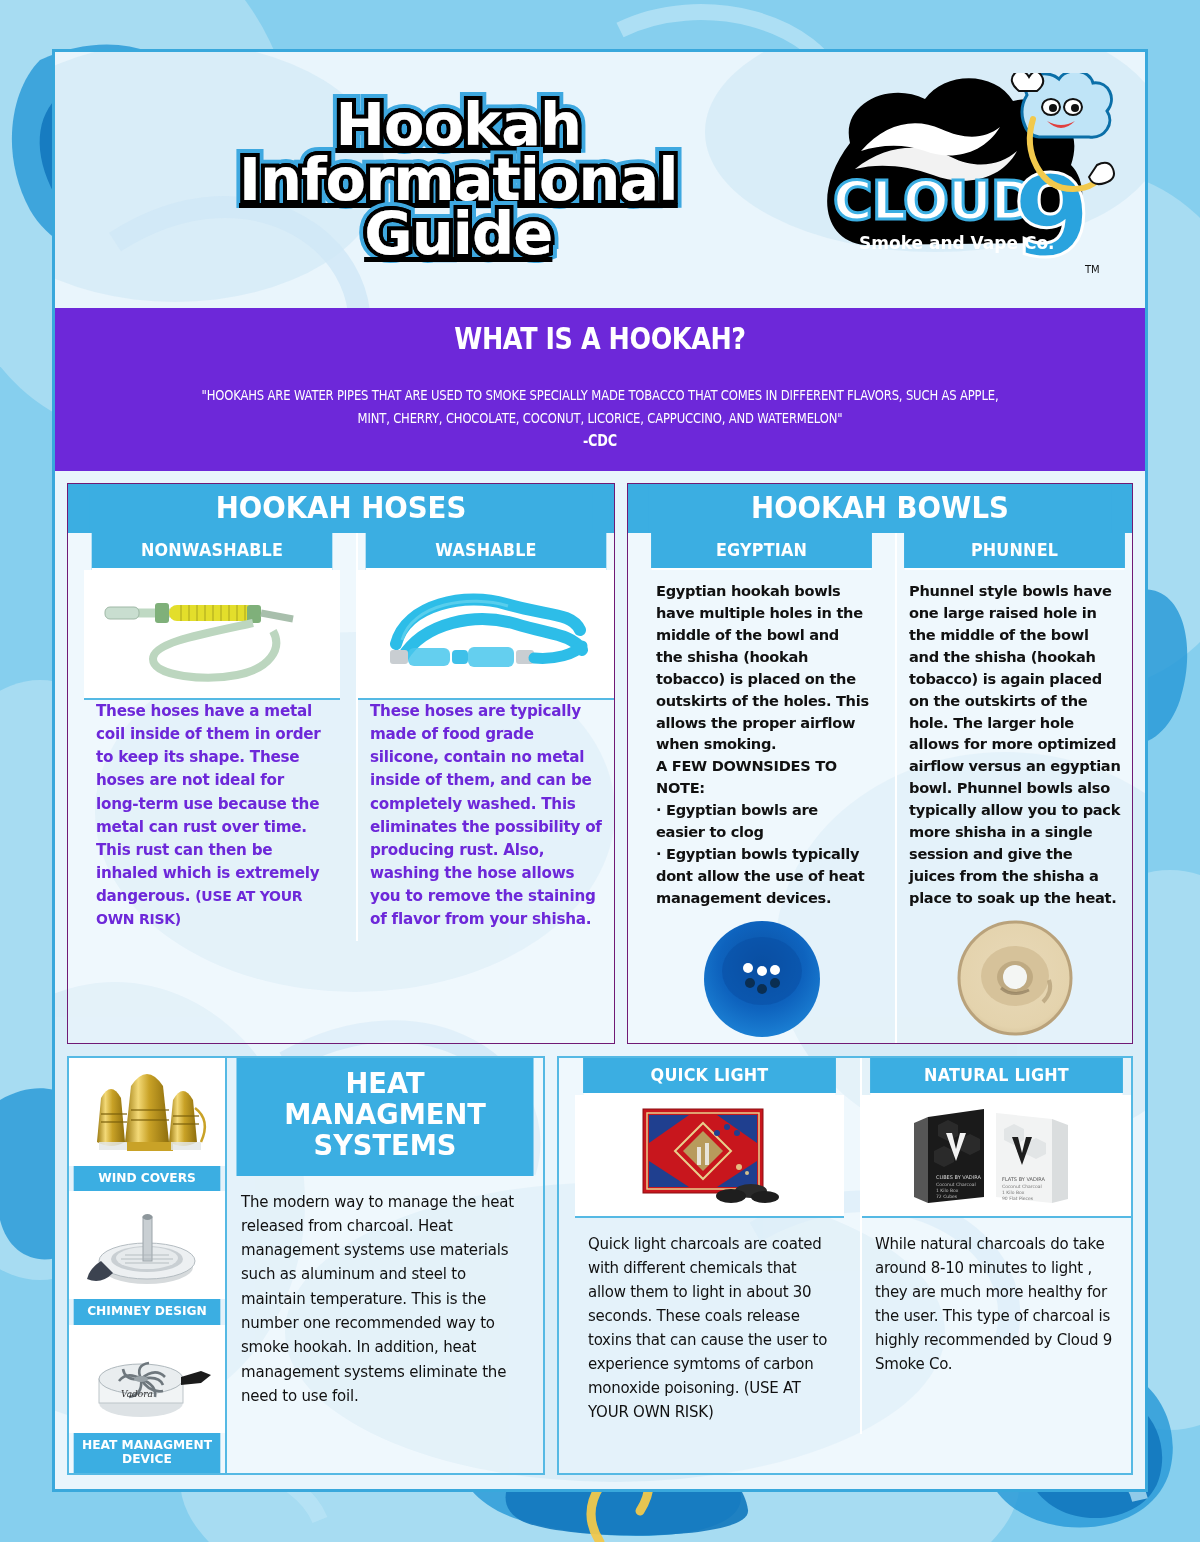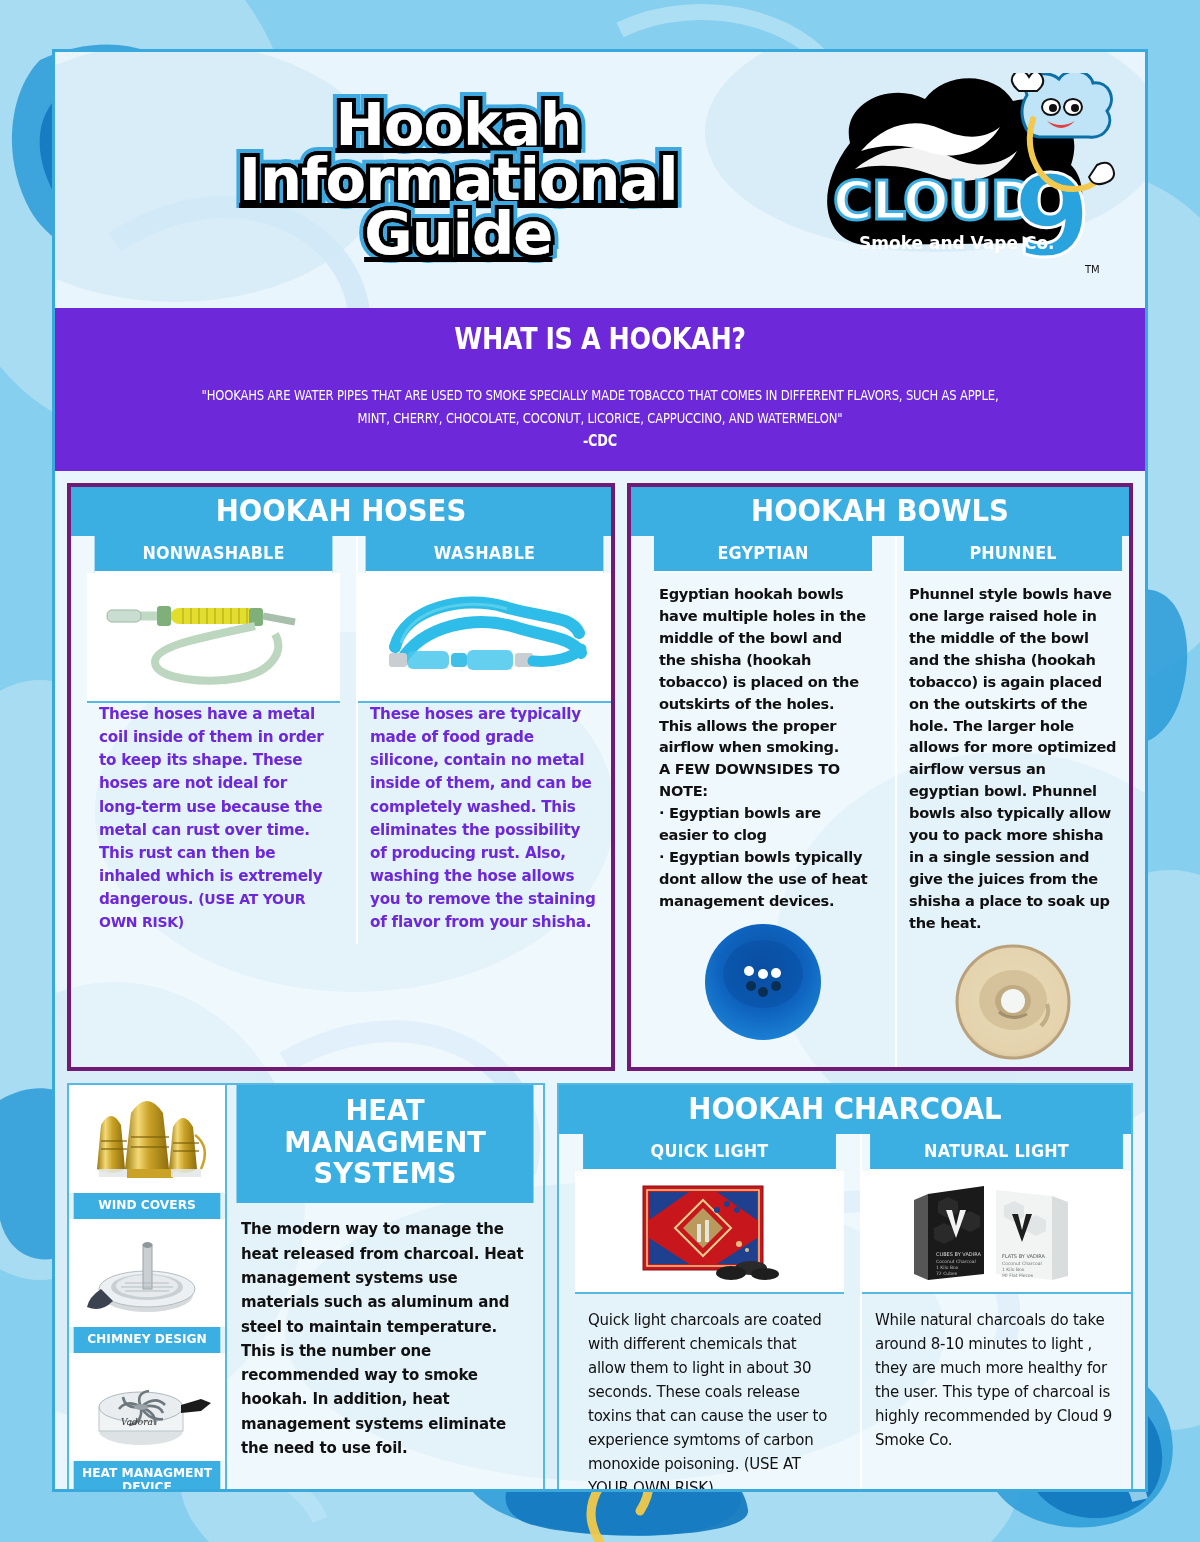--- a/index.html
+++ b/index.html
@@ -98,21 +98,21 @@
     white-space: pre-line;
   }
   .what-quote b { font-weight: bold; font-size: 16px; }
 
   
   .content { padding: 12px 12px 10px 12px; }
 
   .row { display: flex; gap: 12px; }
 
   .panel {
-    border: 4px solid #701a75;
+    border: 1px solid #701a75;
     background: rgba(255,255,255,0.30);
   }
   .panel-head {
     background: #3BAEE2;
     color: #fff;
     text-align: center;
     font-family: "DejaVu Sans", sans-serif;
     font-weight: bold;
     font-size: 30px;
     padding: 6px 0 8px 0;
@@ -188,21 +188,21 @@
   .hms-right { flex:1; display:flex; flex-direction:column; }
   .hms-title {
     background:#3BAEE2; color:#fff;
     font-family:"DejaVu Sans", sans-serif; font-weight:bold;
     font-size: 29px; text-align:center; line-height:1.08;
     padding: 10px 10px 14px 10px; letter-spacing:0px;
     transform: scaleX(0.94);
   }
   .hms-text {
     padding: 14px 16px 10px 14px;
-    font-family:"DejaVu Sans", sans-serif; font-weight:bold;
+    font-family:"DejaVu Sans", sans-serif; font-weight:normal;
     font-size: 15px; line-height:1.62; color:#111; letter-spacing:-0.2px;
   }
 
   .charcoal-panel { flex: 1; border: 2px solid #55B9E4; background: rgba(255,255,255,0.30); }
   .charcoal-img { background:#ffffff; height: 123px; display:flex; align-items:center; justify-content:center; border-bottom:2px solid #55B9E4;}
   .charcoal-text {
     padding: 14px 12px 10px 13px;
     font-family:"DejaVu Sans", sans-serif; font-weight:normal;
     font-size: 15px; line-height:1.6; color:#111; letter-spacing:-0.25px;
   }
@@ -527,23 +527,20 @@
           <div class="hms-label">HEAT MANAGMENT DEVICE</div>
         </div>
 
         <div class="hms-right">
           <div class="hms-title">HEAT MANAGMENT SYSTEMS</div>
           <div class="hms-text">The modern way to manage the heat released from charcoal. Heat management systems use materials such as aluminum and steel to maintain temperature. This is the number one recommended way to smoke hookah. In addition, heat management systems eliminate the need to use foil.</div>
         </div>
       </div>
 
       <div class="charcoal-panel">
-        <div class="panel-head-wrap">
-          <div class="panel-head">HOOKAH CHARCOAL</div>
-        </div>
         <div class="cols">
           <div class="col">
             <div class="sub-head">QUICK LIGHT</div>
             <div class="charcoal-img">
               <svg width="210" height="112" viewBox="0 0 210 112" aria-hidden="true">
                 <rect x="38" y="10" width="120" height="84" fill="#C8161D" stroke="#8C0E12"></rect>
                 <rect x="42" y="14" width="112" height="76" fill="none" stroke="#E8CF8C" stroke-width="1.5"></rect>
                 <path d="M44 16 L84 16 L44 44 Z" fill="#1F3F8F"></path>
                 <path d="M152 16 L112 16 L152 44 Z" fill="#1F3F8F"></path>
                 <path d="M44 88 L84 88 L44 62 Z" fill="#1F3F8F"></path>

